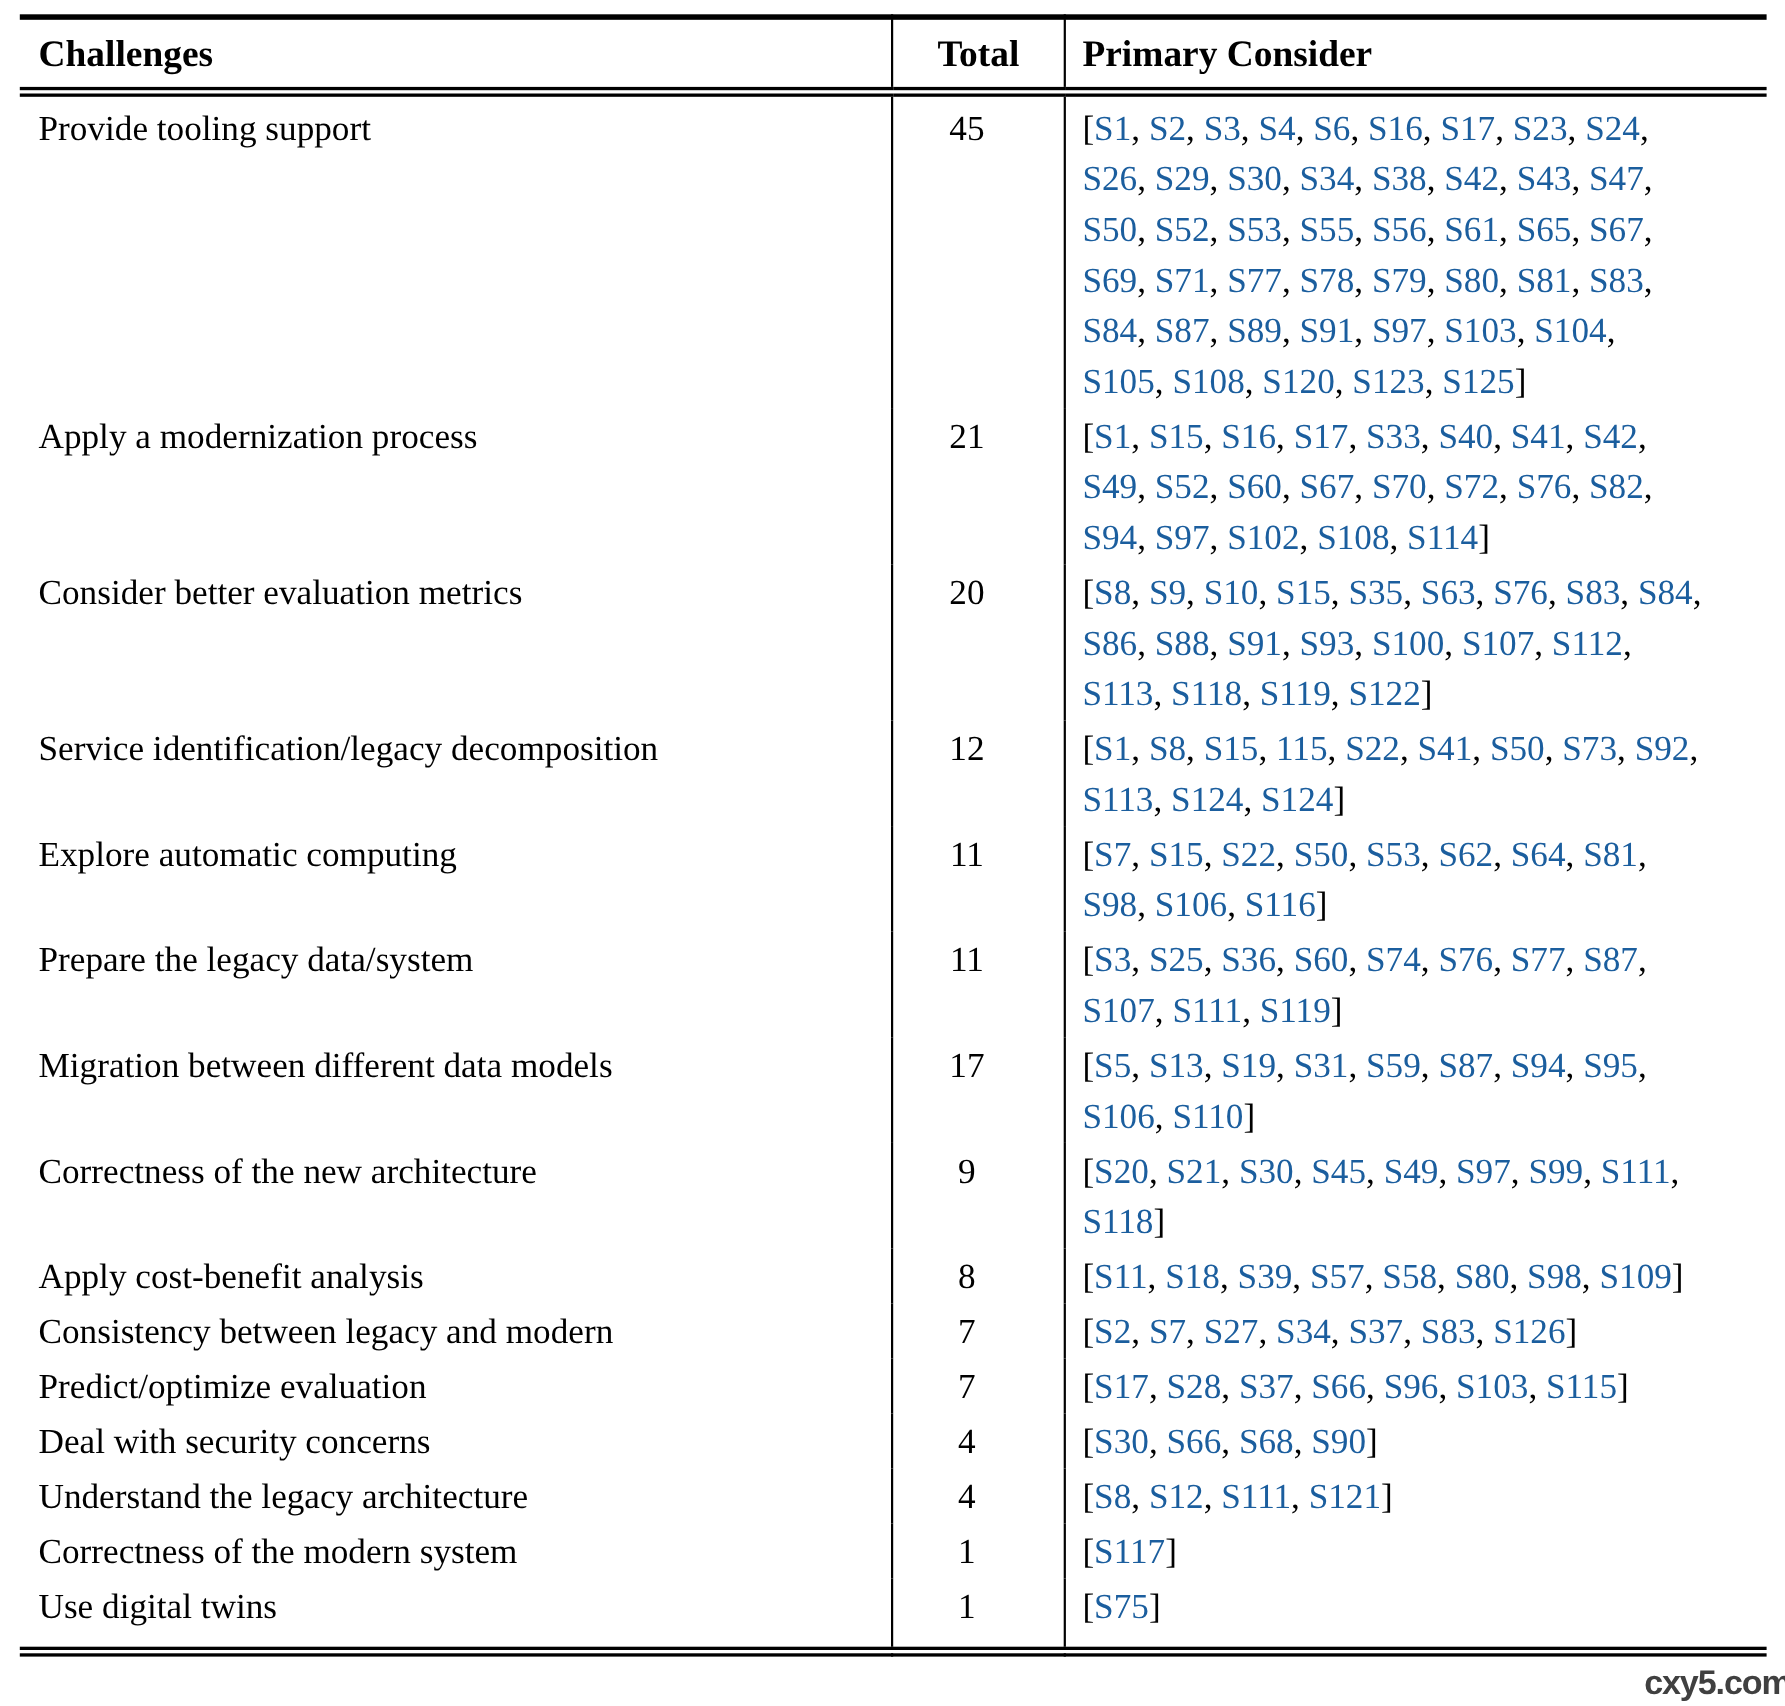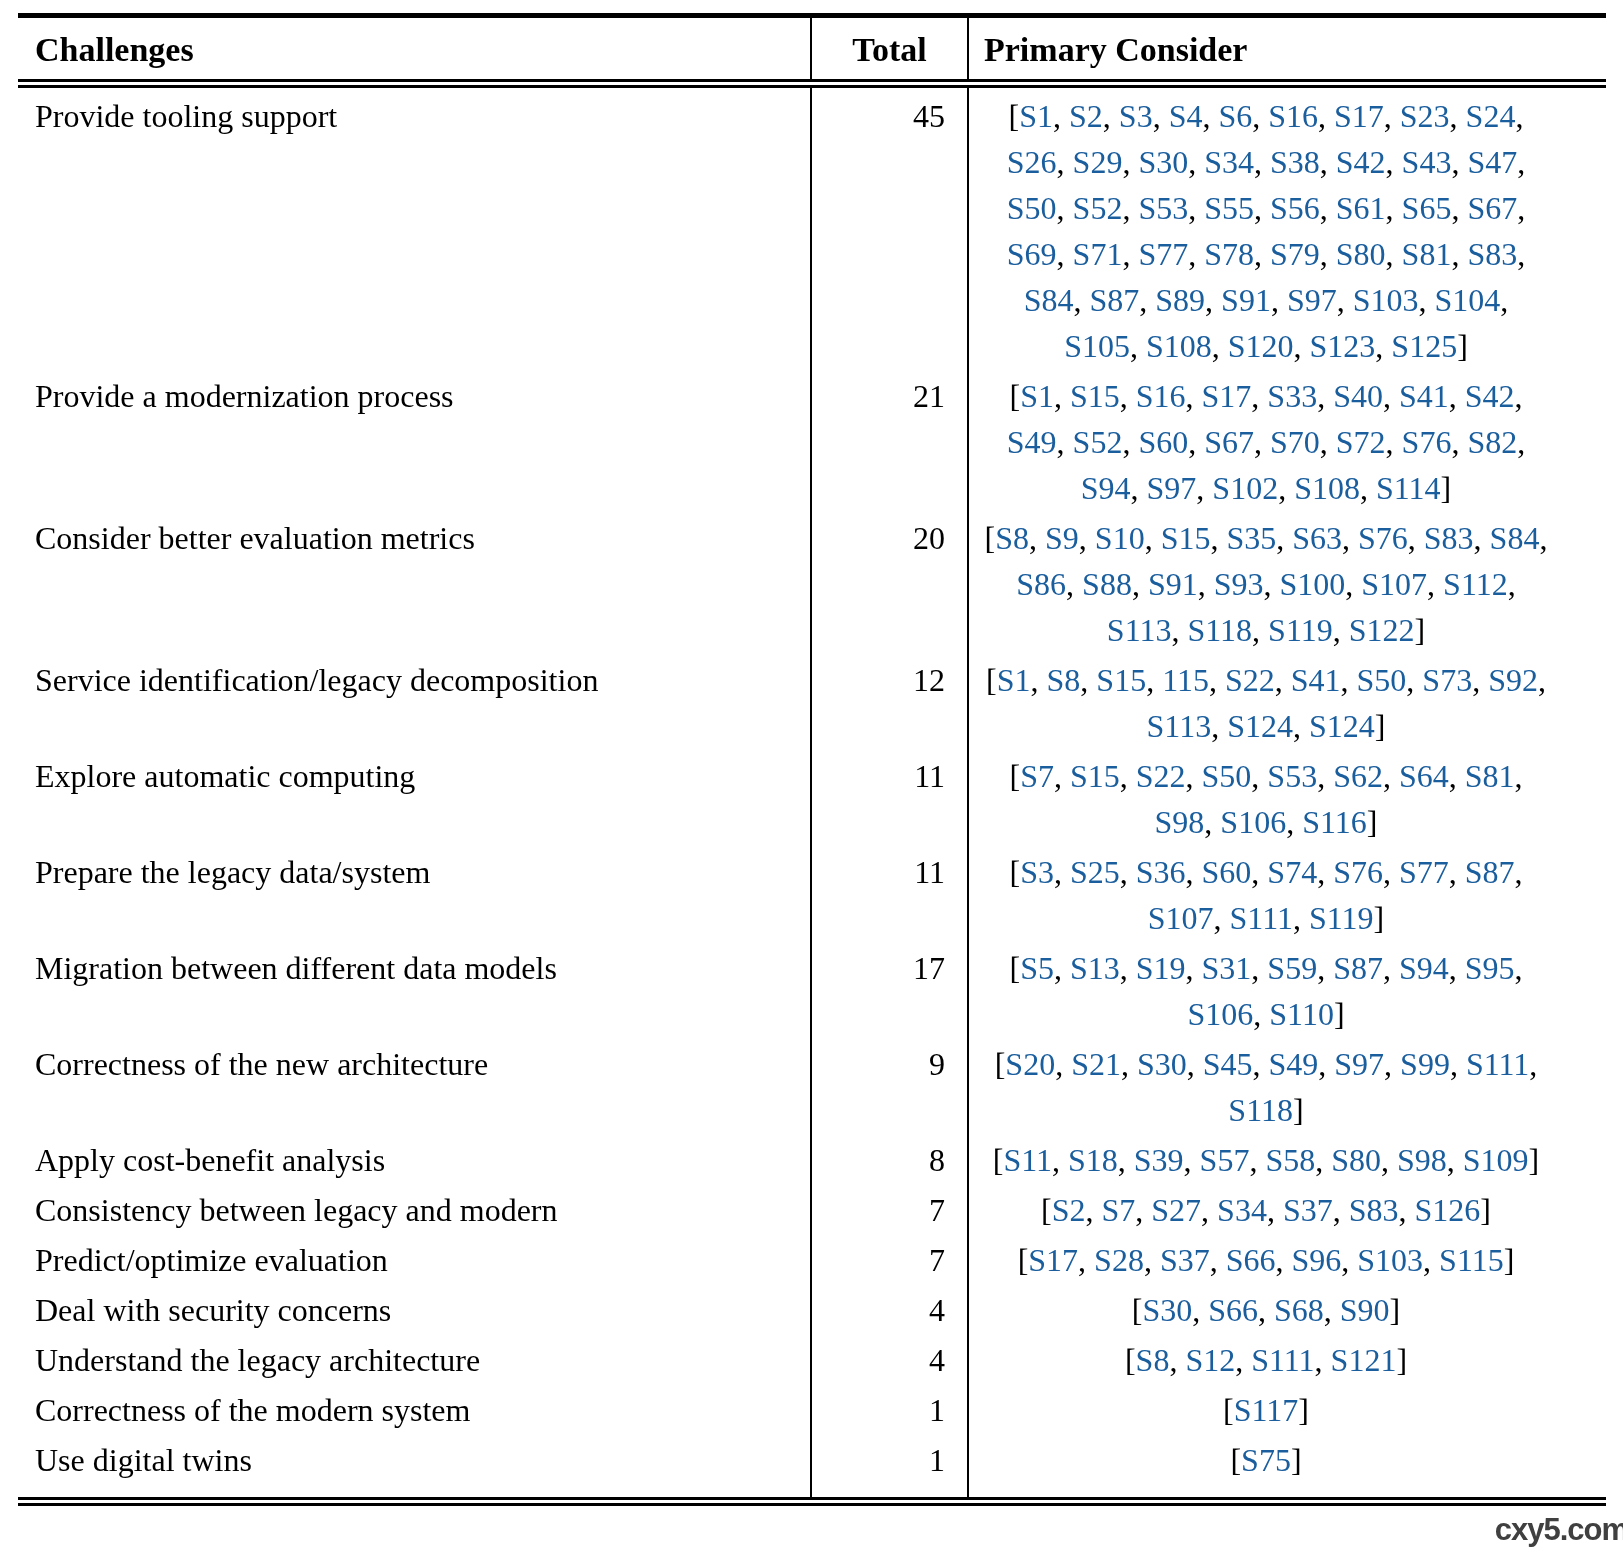--- a/index.html
+++ b/index.html
@@ -51,28 +51,27 @@
   th.col-challenge { padding-left: 17px; }
   th.col-total { text-align: center; }
   th.col-sources { text-align: left; padding-left: 15px; }
 
   tbody td {
     font-size: 32px;
     line-height: 46px;
     vertical-align: top;
     padding-top: 2px;
     padding-bottom: 2px;
-    text-align: center;
   }
   td.col-challenge {
     padding-left: 17px;
     padding-right: 10px;
   }
   td.col-total {
-    text-align: right;
+    text-align: center;
     padding-right: 22px;
   }
   td.col-sources {
     padding-left: 15px;
     padding-right: 58px;
   }
   tbody tr:first-child td { padding-top: 5px; }
   tbody tr:last-child td { padding-bottom: 14px; }
 
   .ref { color: #1b5e9e; }
@@ -103,21 +102,21 @@
         <th class="col-sources">Primary Consider</th>
       </tr>
     </thead>
     <tbody>
         <tr>
       <td class="col-challenge">Provide tooling support</td>
       <td class="col-total">45</td>
       <td class="col-sources"><span class="bracket">[</span><span class="ref">S1</span><span class="sep">, </span><span class="ref">S2</span><span class="sep">, </span><span class="ref">S3</span><span class="sep">, </span><span class="ref">S4</span><span class="sep">, </span><span class="ref">S6</span><span class="sep">, </span><span class="ref">S16</span><span class="sep">, </span><span class="ref">S17</span><span class="sep">, </span><span class="ref">S23</span><span class="sep">, </span><span class="ref">S24</span><span class="sep">, </span><span class="ref">S26</span><span class="sep">, </span><span class="ref">S29</span><span class="sep">, </span><span class="ref">S30</span><span class="sep">, </span><span class="ref">S34</span><span class="sep">, </span><span class="ref">S38</span><span class="sep">, </span><span class="ref">S42</span><span class="sep">, </span><span class="ref">S43</span><span class="sep">, </span><span class="ref">S47</span><span class="sep">, </span><span class="ref">S50</span><span class="sep">, </span><span class="ref">S52</span><span class="sep">, </span><span class="ref">S53</span><span class="sep">, </span><span class="ref">S55</span><span class="sep">, </span><span class="ref">S56</span><span class="sep">, </span><span class="ref">S61</span><span class="sep">, </span><span class="ref">S65</span><span class="sep">, </span><span class="ref">S67</span><span class="sep">, </span><span class="ref">S69</span><span class="sep">, </span><span class="ref">S71</span><span class="sep">, </span><span class="ref">S77</span><span class="sep">, </span><span class="ref">S78</span><span class="sep">, </span><span class="ref">S79</span><span class="sep">, </span><span class="ref">S80</span><span class="sep">, </span><span class="ref">S81</span><span class="sep">, </span><span class="ref">S83</span><span class="sep">, </span><span class="ref">S84</span><span class="sep">, </span><span class="ref">S87</span><span class="sep">, </span><span class="ref">S89</span><span class="sep">, </span><span class="ref">S91</span><span class="sep">, </span><span class="ref">S97</span><span class="sep">, </span><span class="ref">S103</span><span class="sep">, </span><span class="ref">S104</span><span class="sep">, </span><span class="ref">S105</span><span class="sep">, </span><span class="ref">S108</span><span class="sep">, </span><span class="ref">S120</span><span class="sep">, </span><span class="ref">S123</span><span class="sep">, </span><span class="ref">S125</span><span class="bracket">]</span></td>
     </tr>
         <tr>
-      <td class="col-challenge">Provide a modernization process</td>
+      <td class="col-challenge">Apply a modernization process</td>
       <td class="col-total">21</td>
       <td class="col-sources"><span class="bracket">[</span><span class="ref">S1</span><span class="sep">, </span><span class="ref">S15</span><span class="sep">, </span><span class="ref">S16</span><span class="sep">, </span><span class="ref">S17</span><span class="sep">, </span><span class="ref">S33</span><span class="sep">, </span><span class="ref">S40</span><span class="sep">, </span><span class="ref">S41</span><span class="sep">, </span><span class="ref">S42</span><span class="sep">, </span><span class="ref">S49</span><span class="sep">, </span><span class="ref">S52</span><span class="sep">, </span><span class="ref">S60</span><span class="sep">, </span><span class="ref">S67</span><span class="sep">, </span><span class="ref">S70</span><span class="sep">, </span><span class="ref">S72</span><span class="sep">, </span><span class="ref">S76</span><span class="sep">, </span><span class="ref">S82</span><span class="sep">, </span><span class="ref">S94</span><span class="sep">, </span><span class="ref">S97</span><span class="sep">, </span><span class="ref">S102</span><span class="sep">, </span><span class="ref">S108</span><span class="sep">, </span><span class="ref">S114</span><span class="bracket">]</span></td>
     </tr>
         <tr>
       <td class="col-challenge">Consider better evaluation metrics</td>
       <td class="col-total">20</td>
       <td class="col-sources"><span class="bracket">[</span><span class="ref">S8</span><span class="sep">, </span><span class="ref">S9</span><span class="sep">, </span><span class="ref">S10</span><span class="sep">, </span><span class="ref">S15</span><span class="sep">, </span><span class="ref">S35</span><span class="sep">, </span><span class="ref">S63</span><span class="sep">, </span><span class="ref">S76</span><span class="sep">, </span><span class="ref">S83</span><span class="sep">, </span><span class="ref">S84</span><span class="sep">, </span><span class="ref">S86</span><span class="sep">, </span><span class="ref">S88</span><span class="sep">, </span><span class="ref">S91</span><span class="sep">, </span><span class="ref">S93</span><span class="sep">, </span><span class="ref">S100</span><span class="sep">, </span><span class="ref">S107</span><span class="sep">, </span><span class="ref">S112</span><span class="sep">, </span><span class="ref">S113</span><span class="sep">, </span><span class="ref">S118</span><span class="sep">, </span><span class="ref">S119</span><span class="sep">, </span><span class="ref">S122</span><span class="bracket">]</span></td>
     </tr>
         <tr>
       <td class="col-challenge">Service identification/legacy decomposition</td>

